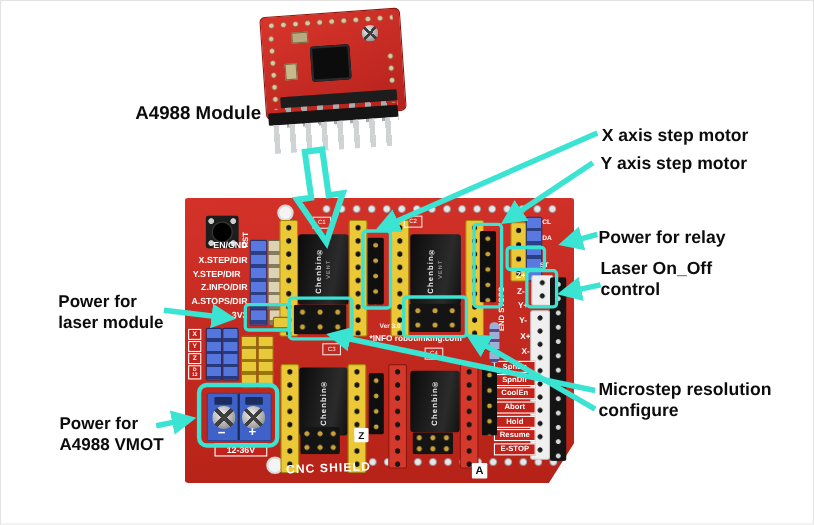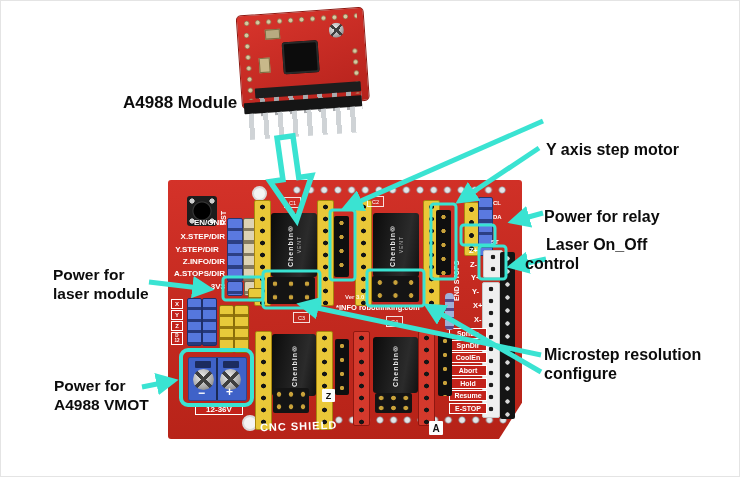--- a/index.html
+++ b/index.html
@@ -231,24 +231,25 @@
     <line x1="141" y1="386" x2="171" y2="380" stroke-width="5" marker-end="url(#ah)" style="stroke:var(--accent)"></line>
     <line x1="542" y1="212" x2="513" y2="220" stroke-width="5" marker-end="url(#ah)" style="stroke:var(--accent)"></line>
     <line x1="545" y1="258" x2="512" y2="265" stroke-width="5" marker-end="url(#ah)" style="stroke:var(--accent)"></line>
     <line x1="542" y1="120" x2="346" y2="206" stroke-width="5" marker-end="url(#ah)" style="stroke:var(--accent)"></line>
     <line x1="538" y1="147" x2="460" y2="199" stroke-width="5" marker-end="url(#ah)" style="stroke:var(--accent)"></line>
     <line x1="540" y1="354" x2="302" y2="304" stroke-width="5" marker-end="url(#ah)" style="stroke:var(--accent)"></line>
     <line x1="540" y1="371" x2="428" y2="306" stroke-width="5" marker-end="url(#ah)" style="stroke:var(--accent)"></line>
   </svg>
 
   <div class="lbl" style="left:122px;top:92px;font-size:17px;">A4988 Module</div>
+  <div class="lbl" style="left:546px;top:113px;">X axis step motor</div>
   <div class="lbl" style="left:545px;top:139px;">Y axis step motor</div>
   <div class="lbl" style="left:543px;top:206px;">Power for relay</div>
   <div class="lbl" style="left:545px;top:234px;">Laser On_Off</div>
-  <div class="lbl" style="left:524px;top:253px;text-align:center;">control</div>
+  <div class="lbl" style="left:545px;top:253px;text-align:center;">control</div>
   <div class="lbl" style="left:543px;top:344px;">Microstep resolution</div>
   <div class="lbl" style="left:543px;top:363px;">configure</div>
   <div class="lbl sm" style="left:52px;top:264px;">Power for</div>
   <div class="lbl sm" style="left:52px;top:283px;">laser module</div>
   <div class="lbl sm" style="left:53px;top:375px;">Power for</div>
   <div class="lbl sm" style="left:53px;top:394px;">A4988 VMOT</div>
 
 </div>
 
 </body></html>

